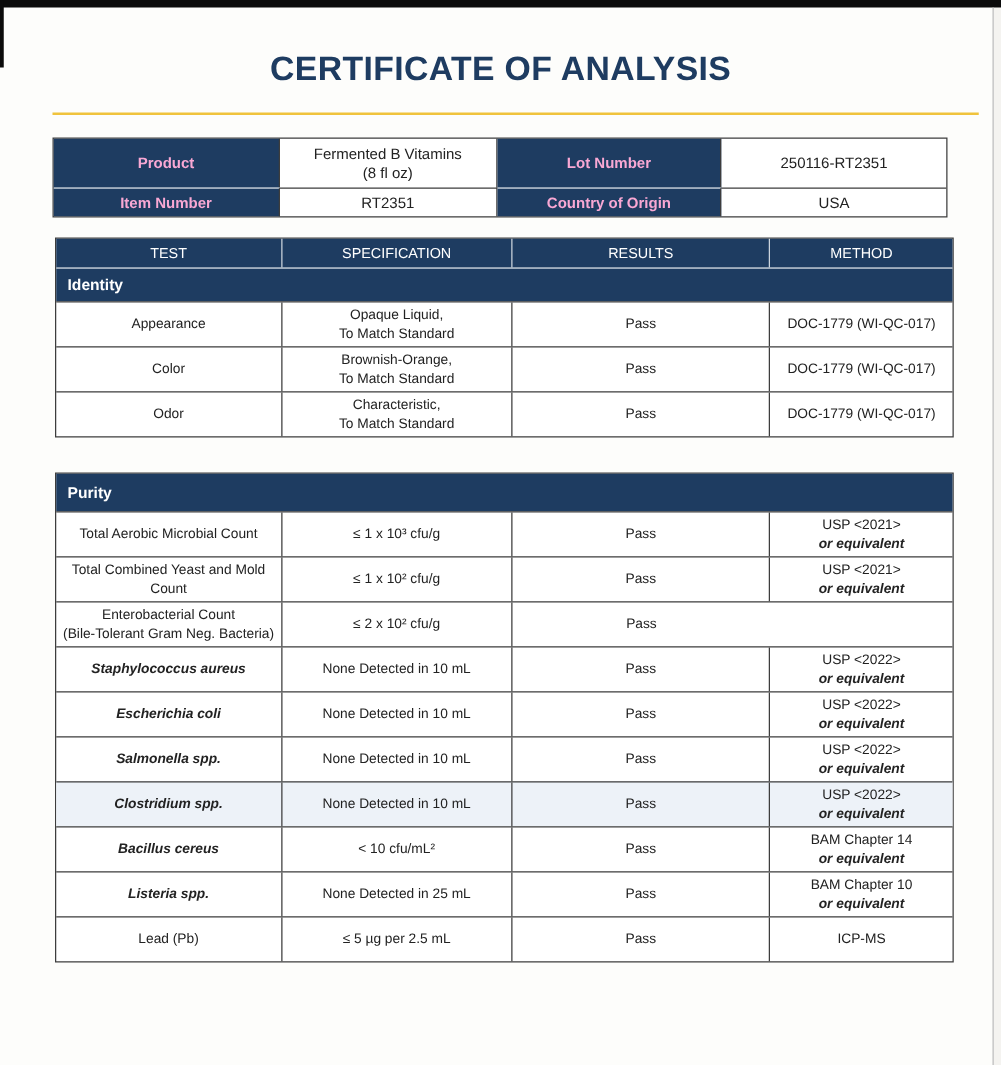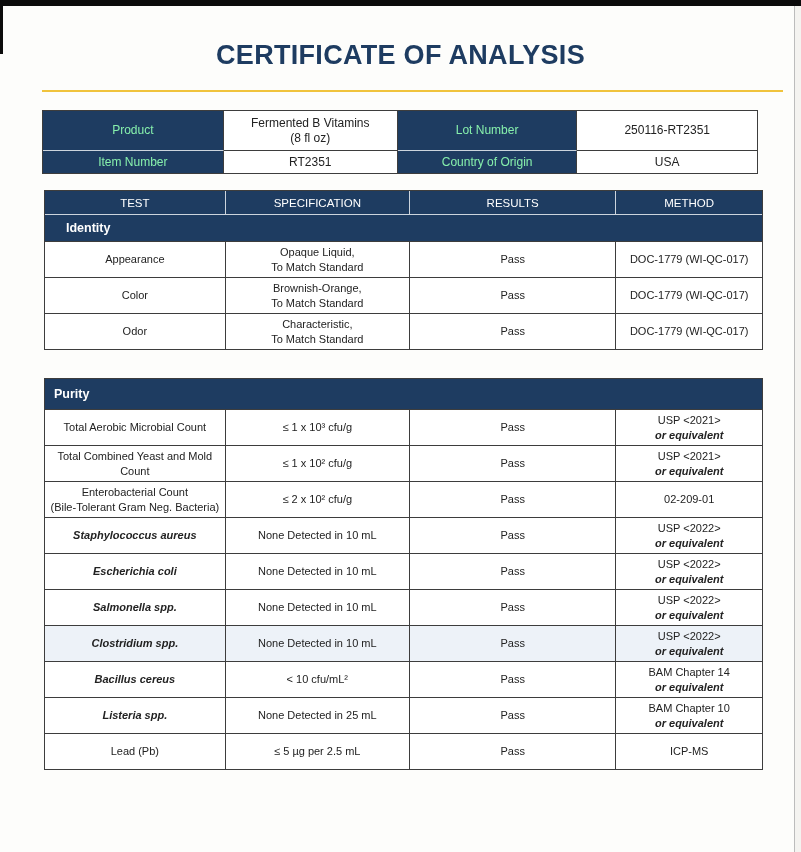--- a/index.html
+++ b/index.html
@@ -33,40 +33,40 @@
     border:1px solid var(--border);background:#fff;box-sizing:border-box;
   }
   .info-table .cell{
     display:flex;flex-direction:column;justify-content:center;align-items:center;
     font-size:12px;line-height:1.25;text-align:center;
     border-right:1px solid var(--border);box-sizing:border-box;
   }
   .info-table .cell:nth-child(4n){border-right:none;}
   .info-table .r1{height:39px;}
   .info-table .r2{height:23px;border-top:1px solid var(--border);}
-  .info-table .lbl{background:var(--navy);color:#86efac;font-weight:400;}
+  .info-table .lbl{background:var(--navy);color:#f9a8d4;font-weight:700;}
   .info-table .lbl.r2{border-top:1px solid var(--lightline);}
 
   
   .rtable{
     position:absolute;left:44px;width:719px;background:#fff;
     border:1px solid var(--border);box-sizing:border-box;
     --cols:25.2% 25.7% 28.8% 20.3%;
   }
   .identity{top:190px;}
   .purity{top:378px;}
   .hdr{display:grid;grid-template-columns:var(--cols);background:var(--navy);}
   .hcell{
     color:#fff;font-weight:400;font-size:11.5px;text-align:center;
     padding:6px 0 5px;border-right:1px solid var(--lightline);box-sizing:border-box;
   }
   .hcell:last-child{border-right:none;}
   .secbar{
     background:var(--navy);color:#fff;font-size:12.5px;font-weight:600;
-    padding:6px 0 6px 21px;border-top:1px solid var(--lightline);
+    padding:6px 0 6px 9px;border-top:1px solid var(--lightline);
   }
   .purity .secbar{border-top:none;padding:8px 0 8px 9px;}
   .trow{display:grid;grid-template-columns:var(--cols);border-top:1px solid var(--border);min-height:35px;}
   .tcell{
     display:flex;flex-direction:column;justify-content:center;align-items:center;
     text-align:center;font-size:11px;line-height:1.3;padding:3px 4px;
     border-right:1px solid var(--border);box-sizing:border-box;
   }
   .tcell:last-child{border-right:none;}
   .it{font-style:italic;font-weight:bold;}
@@ -193,23 +193,20 @@
           <div class="tcell">
             <div>Enterobacterial Count</div>
             <div>(Bile-Tolerant Gram Neg. Bacteria)</div>
           </div>
           <div class="tcell">
             <div>≤ 2 x 10² cfu/g</div>
           </div>
           <div class="tcell">
             <div>Pass</div>
           </div>
-          <div class="tcell">
-            <div>02-209-01</div>
-          </div>
         </div>
         <div class="trow">
           <div class="tcell it">
             <div>Staphylococcus aureus</div>
           </div>
           <div class="tcell">
             <div>None Detected in 10 mL</div>
           </div>
           <div class="tcell">
             <div>Pass</div>

